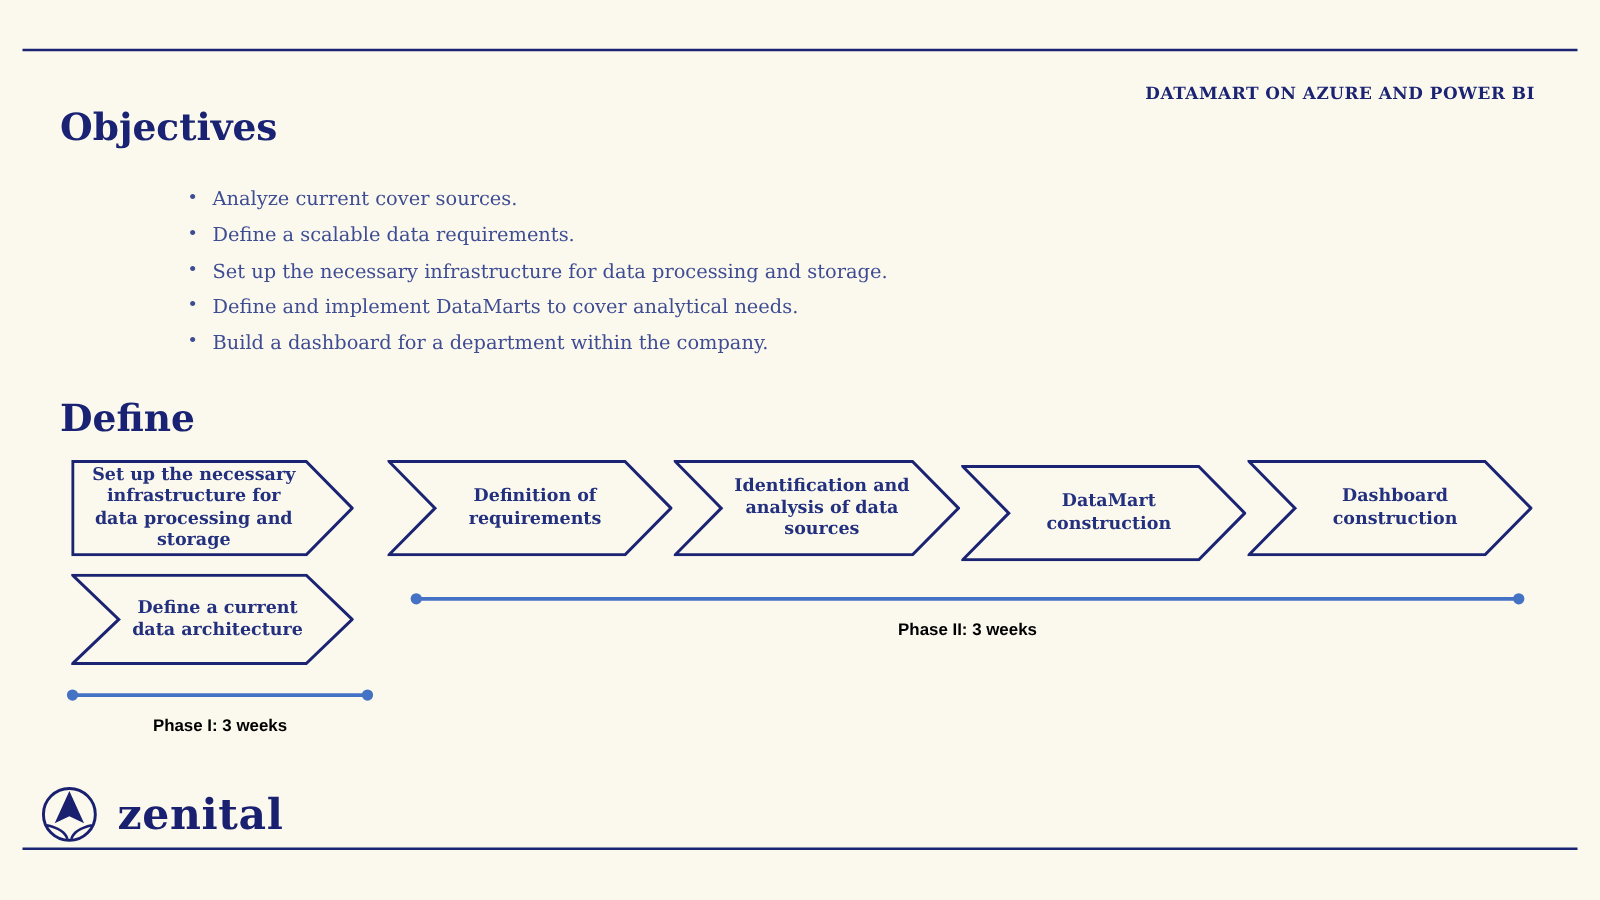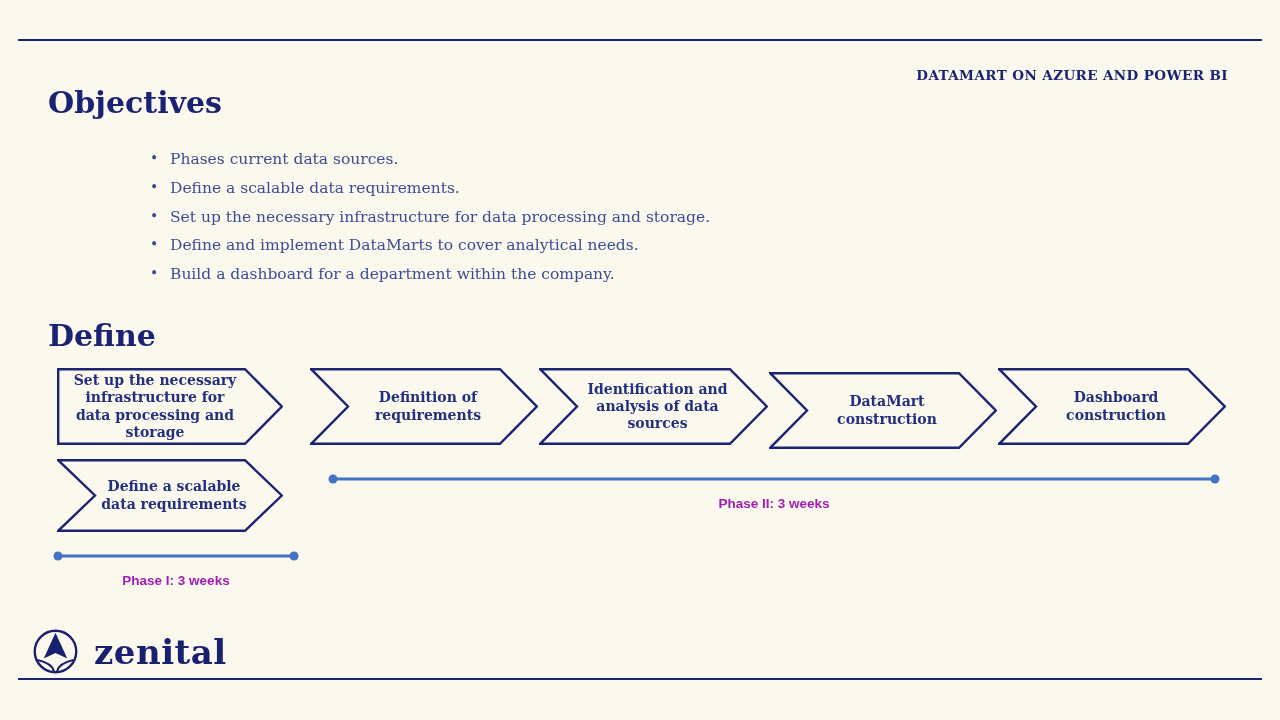--- a/index.html
+++ b/index.html
@@ -101,21 +101,21 @@
   .timeline {
     position: absolute;
     text-align: center;
   }
   .timeline svg { display: block; }
   .timeline-label {
     margin-top: 10px;
     font-family: "Liberation Sans", sans-serif;
     font-weight: bold;
     font-size: 13.5px;
-    color: #a21caf;
+    color: #000000;
   }
   .t1 { left: 50px;  top: 549px; width: 252px; }
   .t2 { left: 325px; top: 472px; width: 898px; }
 
   .footer {
     position: absolute;
     left: 32px;
     top: 628px;
     display: flex;
     align-items: center;
@@ -135,21 +135,21 @@
 
 <div class="slide">
 
   <div class="rule top-rule"></div>
 
   <div class="header-title">DATAMART ON AZURE AND POWER BI</div>
 
   <h1 class="section-heading objectives-heading">Objectives</h1>
 
   <ul class="bullets">
-    <li>Phases current data sources.</li>
+    <li>Analyze current cover sources.</li>
     <li>Define a scalable data requirements.</li>
     <li>Set up the necessary infrastructure for data processing and storage.</li>
     <li>Define and implement DataMarts to cover analytical needs.</li>
     <li>Build a dashboard for a department within the company.</li>
   </ul>
 
   <h1 class="section-heading phases-heading">Define</h1>
 
   <div class="arrow pentagon a1">
     <svg viewBox="0 0 226 77">
@@ -183,21 +183,21 @@
     <svg viewBox="0 0 228 77">
       <polygon points="1.2,1.2 190,1.2 226.8,38.5 190,75.8 1.2,75.8 38,38.5" fill="none" stroke="#1B2473" stroke-width="2.4"></polygon>
     </svg>
     <div class="arrow-label">Dashboard construction</div>
   </div>
 
   <div class="arrow chevron a6">
     <svg viewBox="0 0 226 73">
       <polygon points="1.2,1.2 188,1.2 224.8,36.5 188,71.8 1.2,71.8 38,36.5" fill="none" stroke="#1B2473" stroke-width="2.4"></polygon>
     </svg>
-    <div class="arrow-label">Define a scalable data requirements</div>
+    <div class="arrow-label">Define a current data architecture</div>
   </div>
 
   <div class="timeline t1">
     <svg width="252" height="14">
       <line x1="8" y1="7" x2="244" y2="7" stroke="#4472C4" stroke-width="3"></line>
       <circle cx="8" cy="7" r="4.5" fill="#4472C4"></circle>
       <circle cx="244" cy="7" r="4.5" fill="#4472C4"></circle>
     </svg>
     <div class="timeline-label">Phase I: 3 weeks</div>
   </div>

